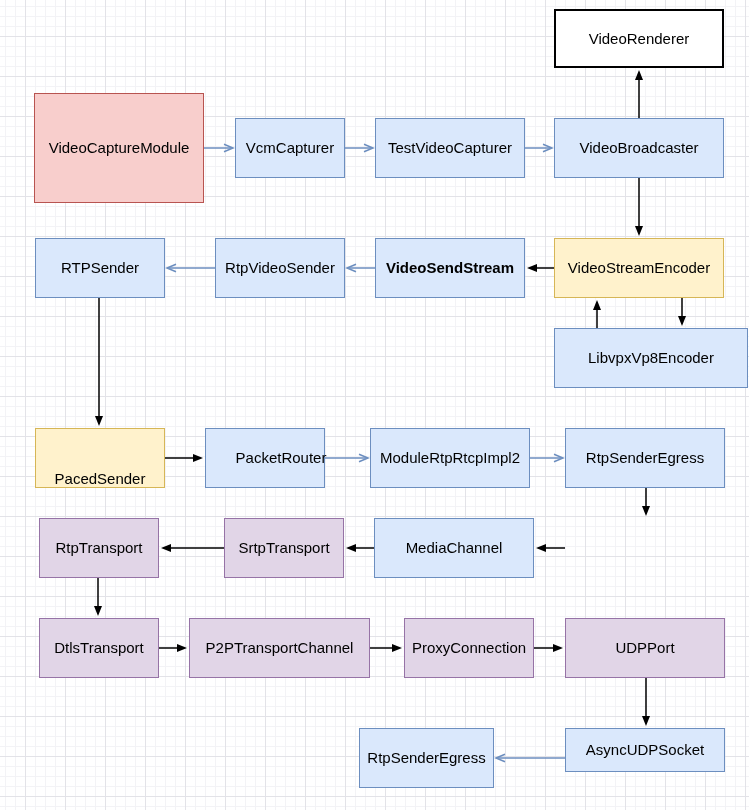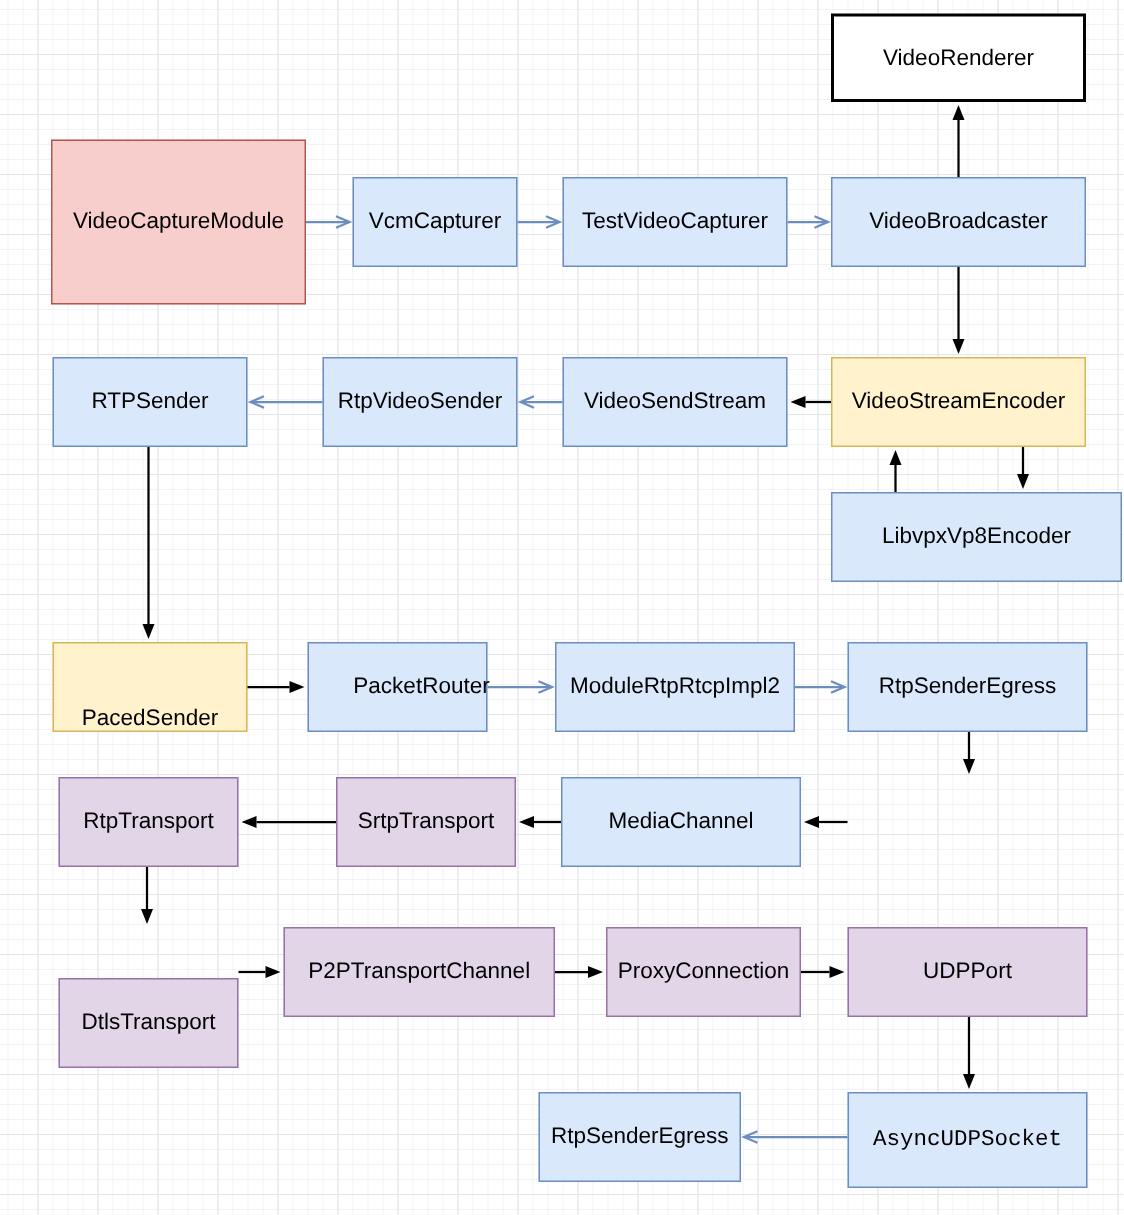--- a/index.html
+++ b/index.html
@@ -66,21 +66,21 @@
       </div>
       <div class="node" style="left: 554px; top: 118px; width: 170px; height: 60px; background: rgb(218, 232, 252); border-color: rgb(108, 142, 191); color: rgb(0, 0, 0);">
         <span>VideoBroadcaster</span>
       </div>
       <div class="node" style="left: 35px; top: 238px; width: 130px; height: 60px; background: rgb(218, 232, 252); border-color: rgb(108, 142, 191); color: rgb(0, 0, 0);">
         <span>RTPSender</span>
       </div>
       <div class="node" style="left: 215px; top: 238px; width: 130px; height: 60px; background: rgb(218, 232, 252); border-color: rgb(108, 142, 191); color: rgb(0, 0, 0);">
         <span>RtpVideoSender</span>
       </div>
-      <div class="node" style="left: 375px; top: 238px; width: 150px; height: 60px; background: rgb(218, 232, 252); border-color: rgb(108, 142, 191); color: rgb(0, 0, 0);">
+      <div class="node" style="left: 375px; top: 238px; width: 150px; height: 60px; background: rgb(218, 232, 252); border-color: rgb(108, 142, 191); color: rgb(0, 0, 0); font-weight: bold;">
         <span>VideoSendStream</span>
       </div>
       <div class="node" style="left: 554px; top: 238px; width: 170px; height: 60px; background: rgb(255, 242, 204); border-color: rgb(214, 182, 86); color: rgb(0, 0, 0); text-align: right;">
         <span>VideoStreamEncoder</span>
       </div>
       <div class="node" style="left: 554px; top: 328px; width: 194px; height: 60px; background: rgb(218, 232, 252); border-color: rgb(108, 142, 191); color: rgb(0, 0, 0);">
         <span>LibvpxVp8Encoder</span>
       </div>
       <div class="node" style="left: 35px; top: 428px; width: 130px; height: 60px; background: rgb(255, 242, 204); border-color: rgb(214, 182, 86); color: rgb(0, 0, 0); align-items: flex-end;">
         <span>PacedSender</span>
@@ -96,36 +96,36 @@
       </div>
       <div class="node" style="left: 39px; top: 518px; width: 120px; height: 60px; background: rgb(225, 213, 231); border-color: rgb(150, 115, 166); color: rgb(0, 0, 0);">
         <span>RtpTransport</span>
       </div>
       <div class="node" style="left: 224px; top: 518px; width: 120px; height: 60px; background: rgb(225, 213, 231); border-color: rgb(150, 115, 166); color: rgb(0, 0, 0);">
         <span>SrtpTransport</span>
       </div>
       <div class="node" style="left: 374px; top: 518px; width: 160px; height: 60px; background: rgb(218, 232, 252); border-color: rgb(108, 142, 191); color: rgb(0, 0, 0);">
         <span>MediaChannel</span>
       </div>
-      <div class="node" style="left: 39px; top: 618px; width: 120px; height: 60px; background: rgb(225, 213, 231); border-color: rgb(150, 115, 166); color: rgb(0, 0, 0); margin-top: 34px;">
+      <div class="node" style="left: 39px; top: 618px; width: 120px; height: 60px; background: rgb(225, 213, 231); border-color: rgb(150, 115, 166); color: rgb(0, 0, 0);">
         <span>DtlsTransport</span>
       </div>
       <div class="node" style="left: 189px; top: 618px; width: 181px; height: 60px; background: rgb(225, 213, 231); border-color: rgb(150, 115, 166); color: rgb(0, 0, 0);">
         <span>P2PTransportChannel</span>
       </div>
       <div class="node" style="left: 404px; top: 618px; width: 130px; height: 60px; background: rgb(225, 213, 231); border-color: rgb(150, 115, 166); color: rgb(0, 0, 0);">
         <span>ProxyConnection</span>
       </div>
       <div class="node" style="left: 565px; top: 618px; width: 160px; height: 60px; background: rgb(225, 213, 231); border-color: rgb(150, 115, 166); color: rgb(0, 0, 0);">
         <span>UDPPort</span>
       </div>
       <div class="node" style="left: 359px; top: 728px; width: 135px; height: 60px; background: rgb(218, 232, 252); border-color: rgb(108, 142, 191); color: rgb(0, 0, 0);">
         <span>RtpSenderEgress</span>
       </div>
-      <div class="node" style="left: 565px; top: 728px; width: 160px; height: 64px; background: rgb(218, 232, 252); border-color: rgb(108, 142, 191); color: rgb(0, 0, 0); font-family: Liberation Mono, monospace;">
+      <div class="node" style="left: 565px; top: 728px; width: 160px; height: 44px; background: rgb(218, 232, 252); border-color: rgb(108, 142, 191); color: rgb(0, 0, 0);">
         <span>AsyncUDPSocket</span>
       </div>
     </div>
   <svg id="edge-layer" width="749" height="810" viewBox="0 0 749 810" xmlns="http://www.w3.org/2000/svg">
       <g>
         <line x1="204" y1="148" x2="231.5" y2="148" stroke="#6c8ebf" stroke-width="1.5"></line>
         <polyline points="224,151.8 233,148 224,144.2" fill="none" stroke="#6c8ebf" stroke-width="1.5"></polyline>
       </g>
       <g>
         <line x1="345" y1="148" x2="371.5" y2="148" stroke="#6c8ebf" stroke-width="1.5"></line>

